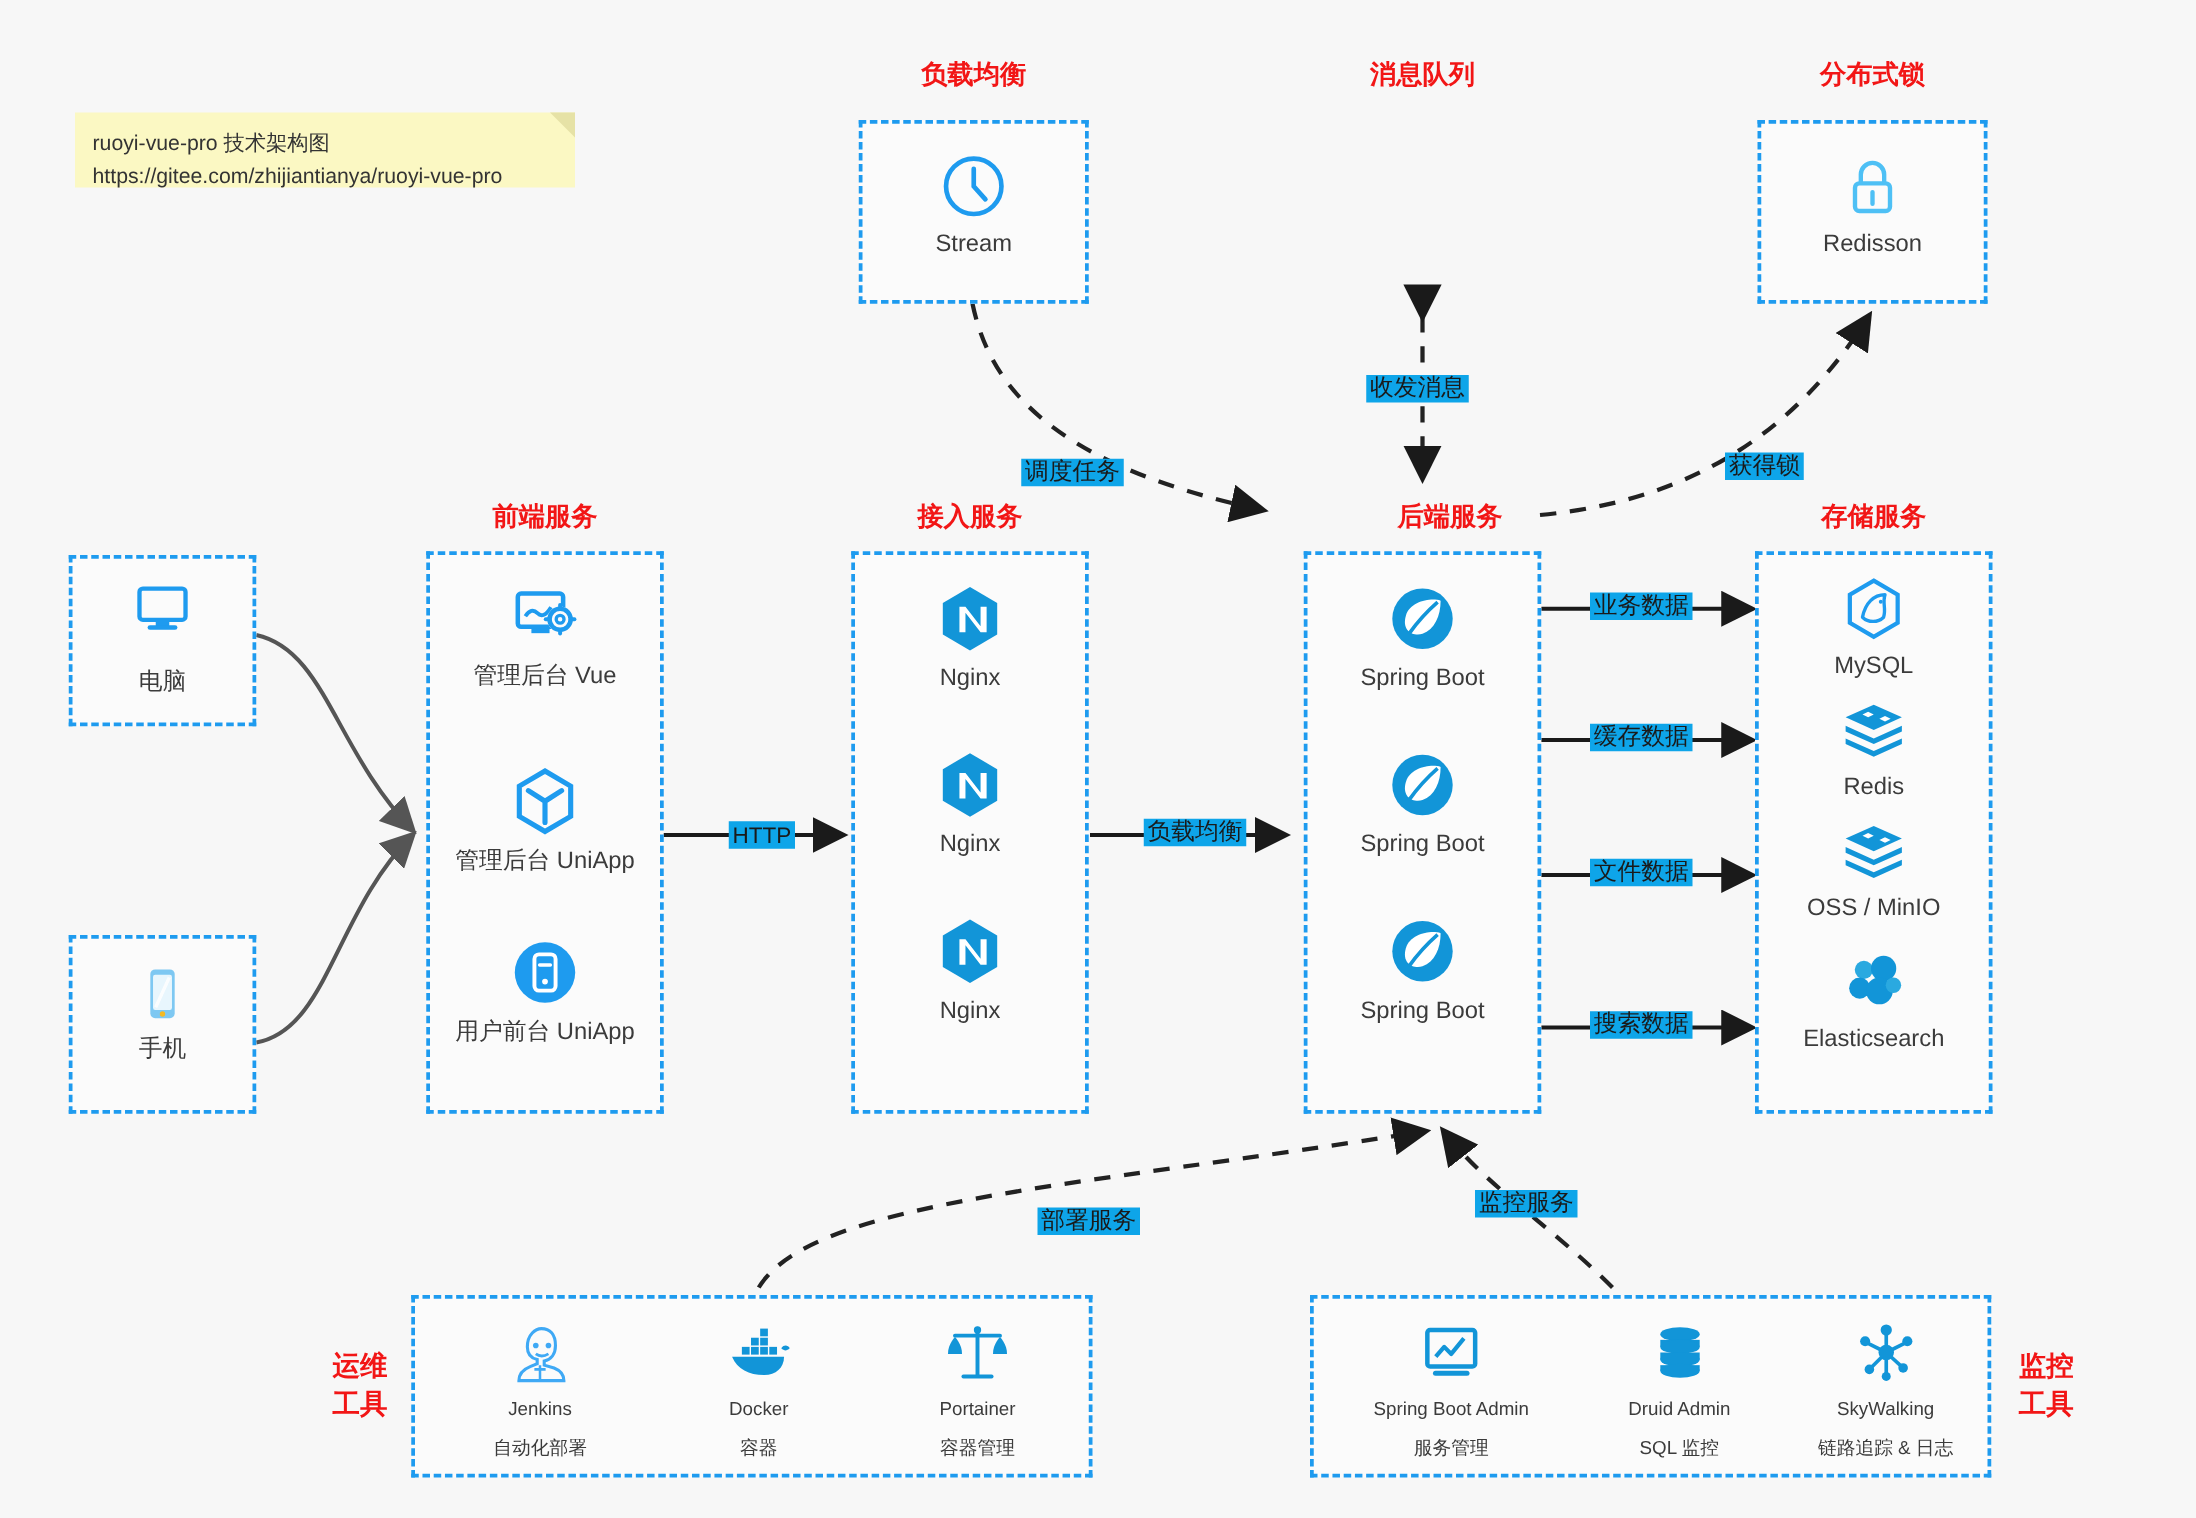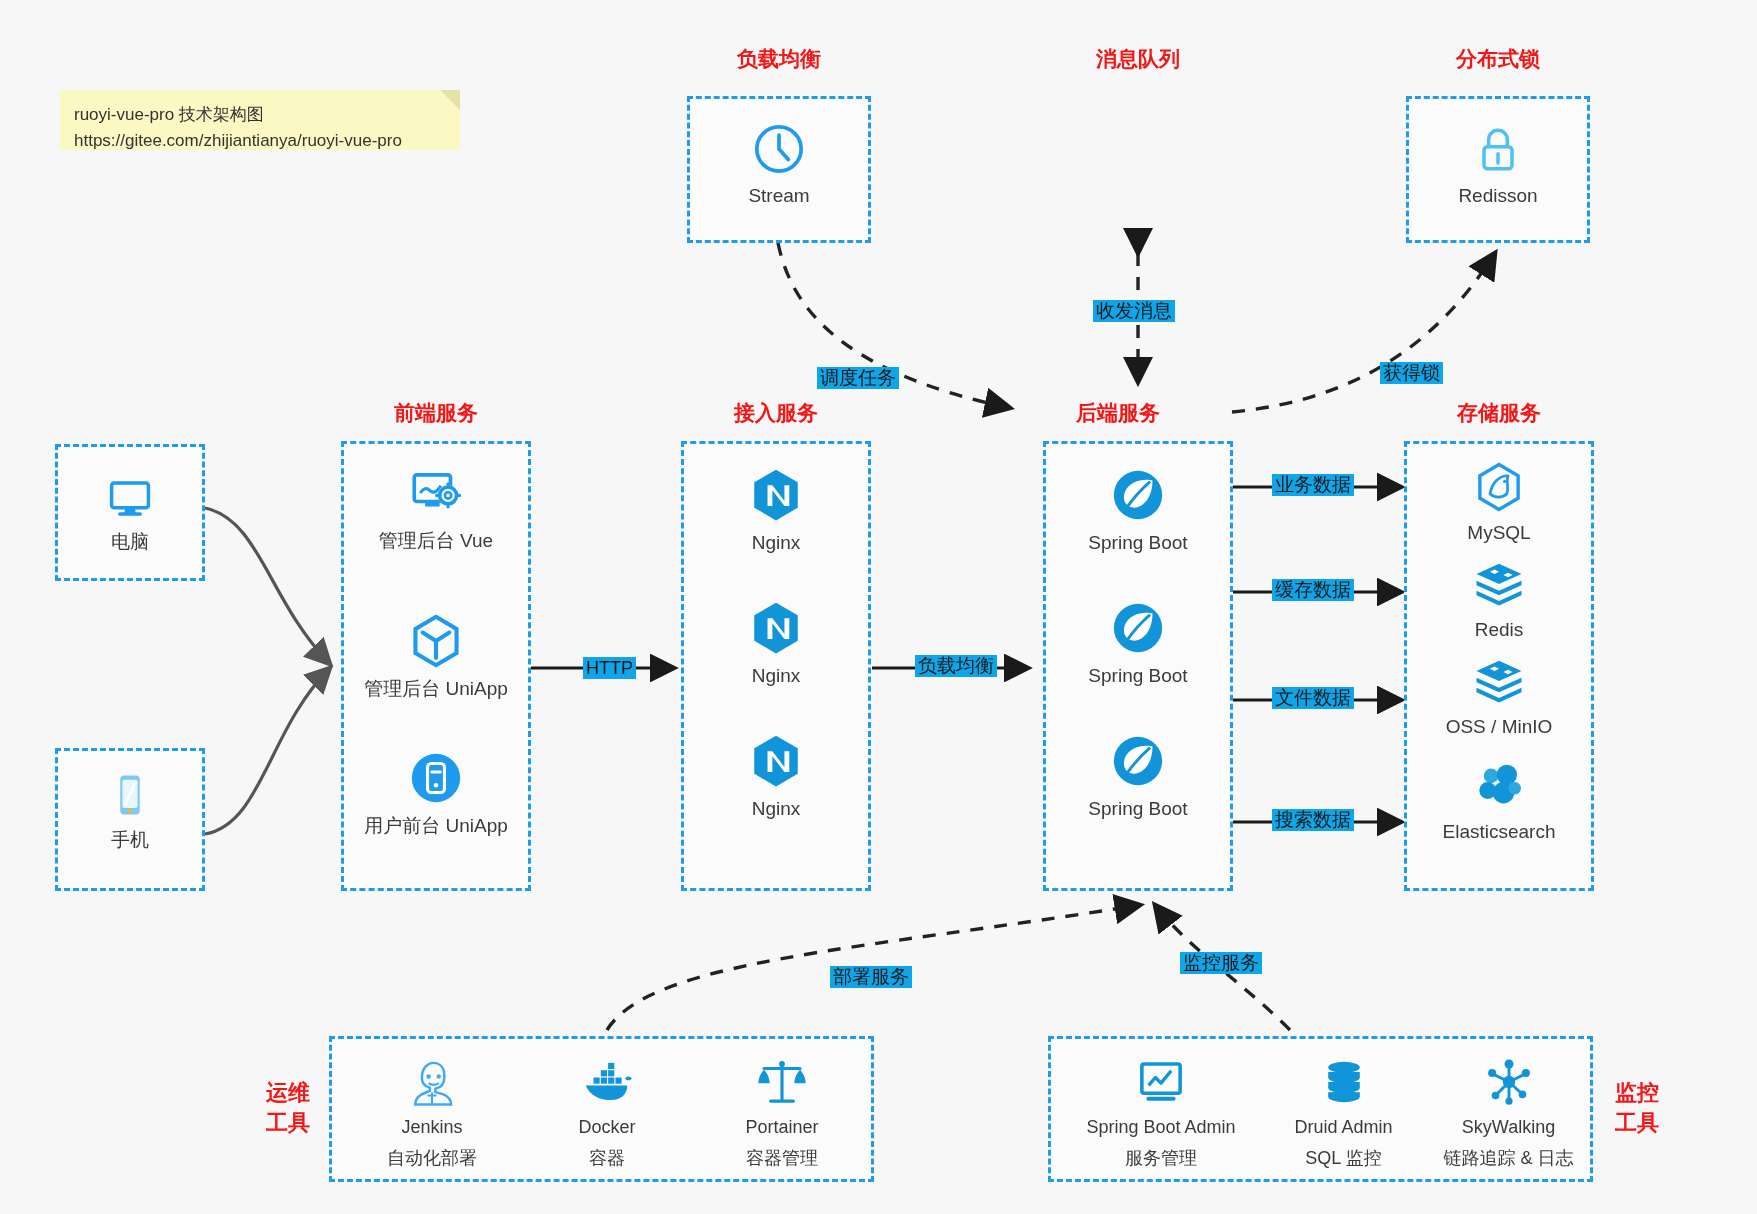--- a/index.html
+++ b/index.html
@@ -19,21 +19,21 @@
         box-sizing:border-box;}
   .grp-title{position:absolute;color:#F21616;font-weight:bold;font-size:21px;
         text-align:center;white-space:nowrap;}
 
   
   .node{position:absolute;display:flex;flex-direction:column;align-items:center;
         justify-content:flex-start;}
   .node .ico{display:flex;align-items:center;justify-content:center;}
   .cap{margin-top:6px;color:#3b3b3b;font-size:19px;line-height:25px;
        text-align:center;white-space:nowrap;}
-  .cap.sm{font-size:18px;text-align:center;}
+  .cap.sm{font-size:15px;text-align:center;}
 
   
   .elab{position:absolute;background:#0ea5e9;color:#1a1a1a;font-size:18px;
         padding:0 3px;white-space:nowrap;line-height:22px;}
   .elab.cn{font-size:19px;}
 
   svg.layer{position:absolute;left:0;top:0;width:1757px;height:1214px;
         pointer-events:none;}
   .side-title{position:absolute;color:#F21616;font-weight:bold;font-size:22px;
         line-height:30px;text-align:center;white-space:nowrap;}
@@ -117,21 +117,21 @@
           <rect x="12" y="22" width="24" height="19" rx="3" fill="none" stroke="#4EC0F5" stroke-width="3"></rect>
           <path d="M16 22 L16 16 A8 8 0 0 1 32 16 L32 22" fill="none" stroke="#4EC0F5" stroke-width="3"></path>
           <line x1="24" y1="28" x2="24" y2="36" stroke="#4EC0F5" stroke-width="3" stroke-linecap="round"></line>
         </svg>
       </span>
       <span class="cap">Redisson</span>
     </div>
   </div>
 
   <div class="dbox" style="left:55px;top:444px;width:150px;height:137px;">
-    <div class="node" style="left:0;top:24px;width:144px;">
+    <div class="node" style="left:0;top:12px;width:144px;gap:16px;">
       <span class="ico">
         <svg width="52" height="52" viewBox="0 0 48 48">
           <rect x="7" y="11" width="34" height="23" rx="2.5" fill="none" stroke="#1E9BEF" stroke-width="3.2"></rect>
           <rect x="19" y="34" width="10" height="5" fill="#1E9BEF"></rect>
           <rect x="13" y="38" width="22" height="3.4" rx="1.7" fill="#1E9BEF"></rect>
         </svg>
       </span>
       <span class="cap">电脑</span>
     </div>
   </div>
@@ -217,21 +217,21 @@
       <span class="ico">
         <svg width="58" height="58" viewBox="0 0 48 48">
           <path d="M24 3 L42 13.5 L42 34.5 L24 45 L6 34.5 L6 13.5 Z" fill="#1295D8"></path>
           <path d="M17 33 L17 16 L21 16 L31 29 L31 16 L35 16 L35 33 L31 33 L21 20 L21 33 Z" fill="#ffffff"></path>
         </svg>
       </span>
       <span class="cap">Nginx</span>
     </div>
   </div>
 
-  <div class="grp-title" style="left:1023px;top:399px;width:190px;">后端服务</div>
+  <div class="grp-title" style="left:1065px;top:399px;width:190px;">后端服务</div>
   <div class="dbox" style="left:1043px;top:441px;width:190px;height:450px;">
     <div class="node" style="left:0;top:22px;width:184px;">
       <span class="ico">
         <svg width="58" height="58" viewBox="0 0 48 48">
           <circle cx="24" cy="24" r="20" fill="#1295D8"></circle>
           <path d="M36 12 C30 10 16 12 13 22 C10 32 18 36 24 34 C32 31 36 22 36 12 Z" fill="#ffffff"></path>
           <path d="M34 13 C26 20 20 27 15 34" fill="none" stroke="#1295D8" stroke-width="2.4"></path>
         </svg>
       </span>
       <span class="cap">Spring Boot</span>

